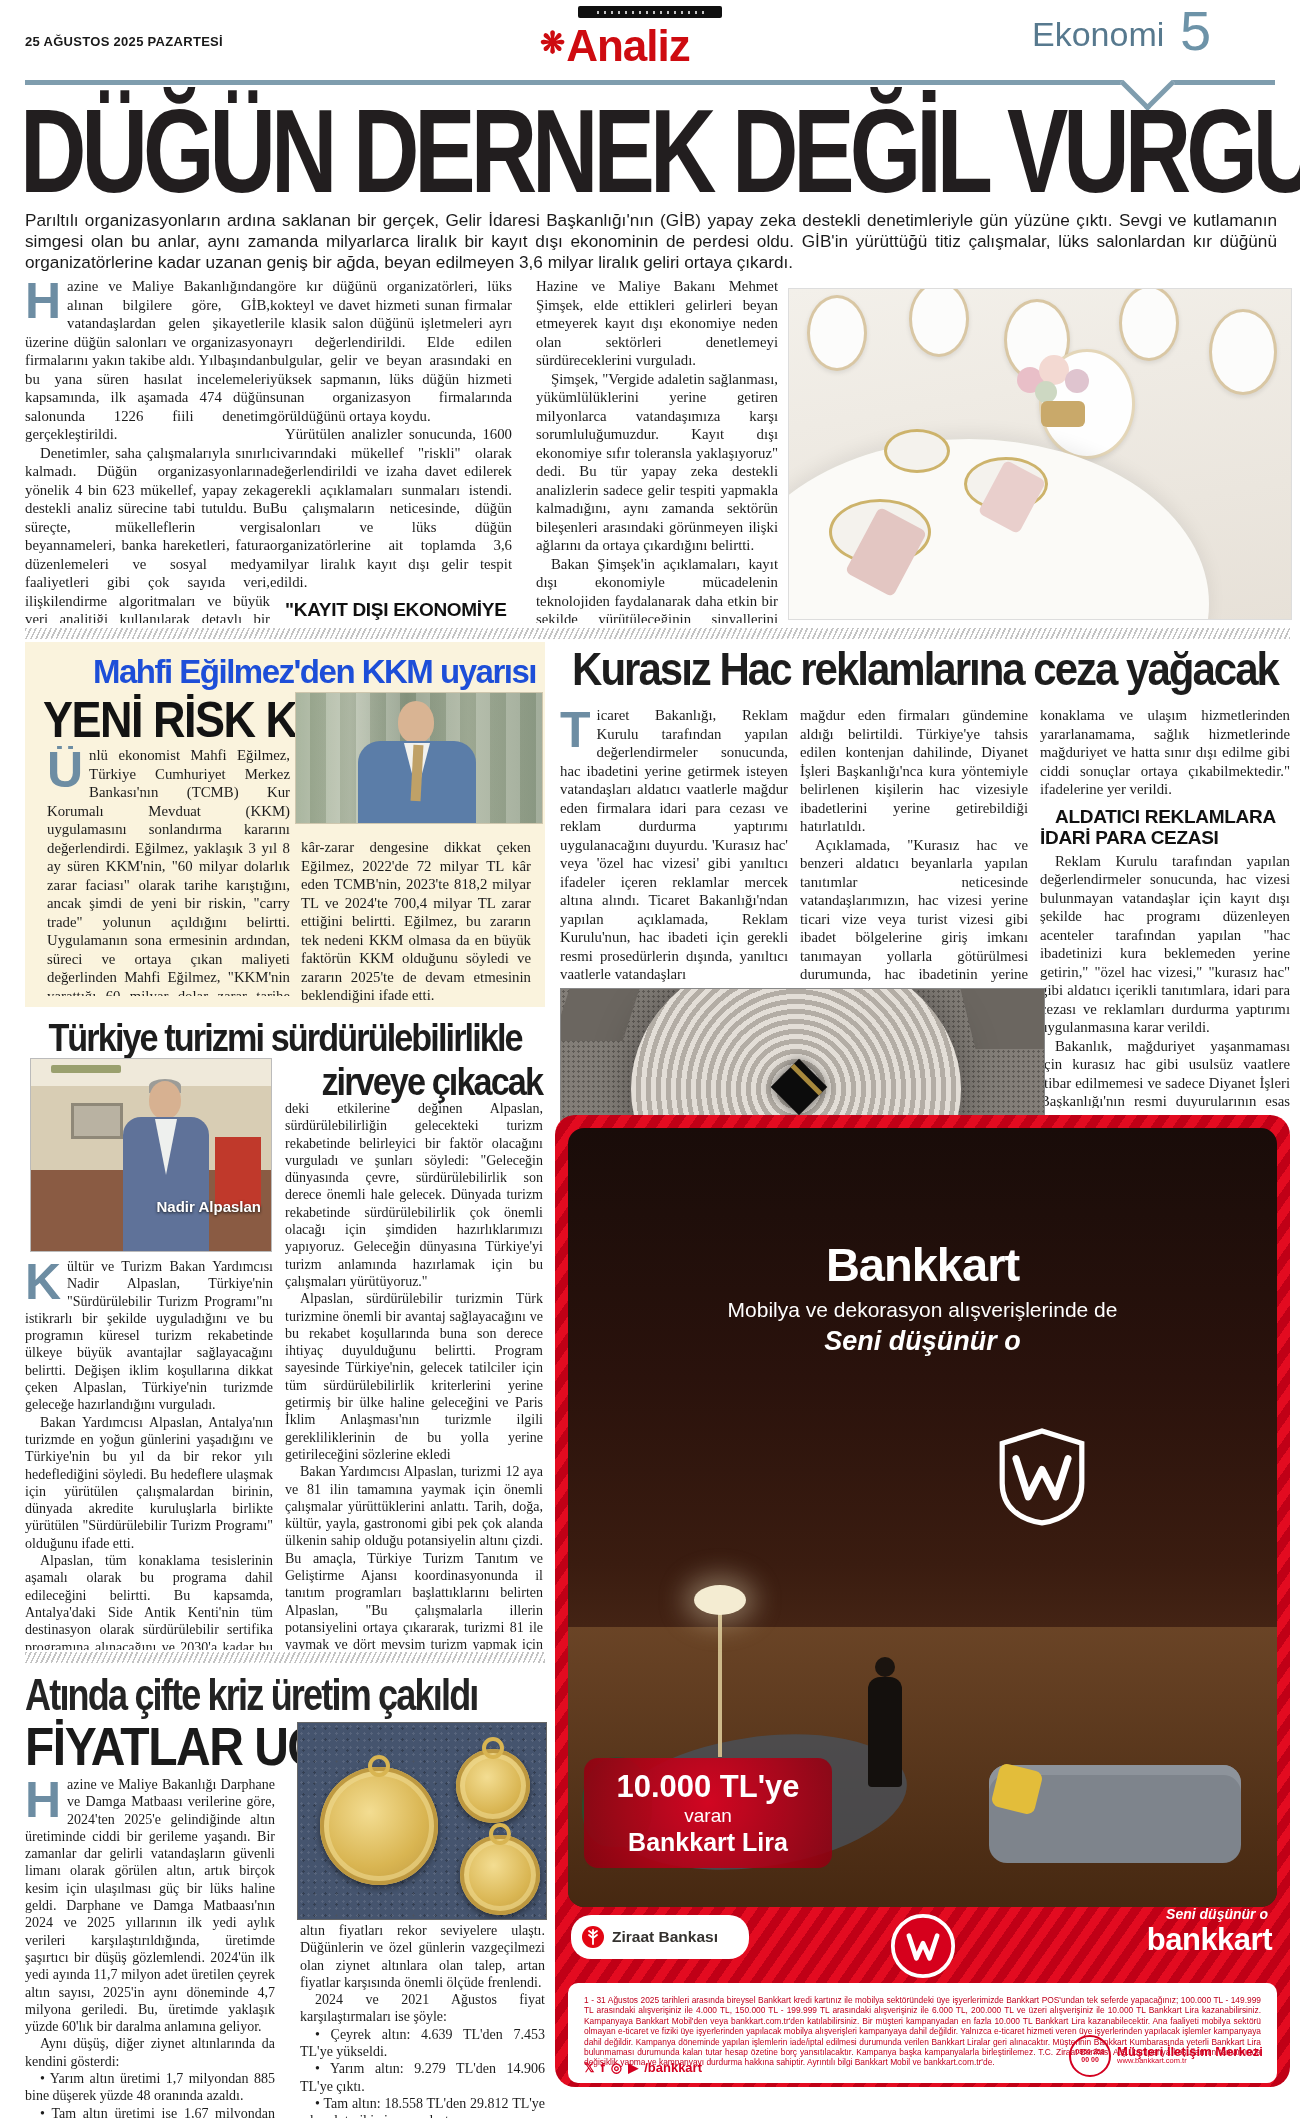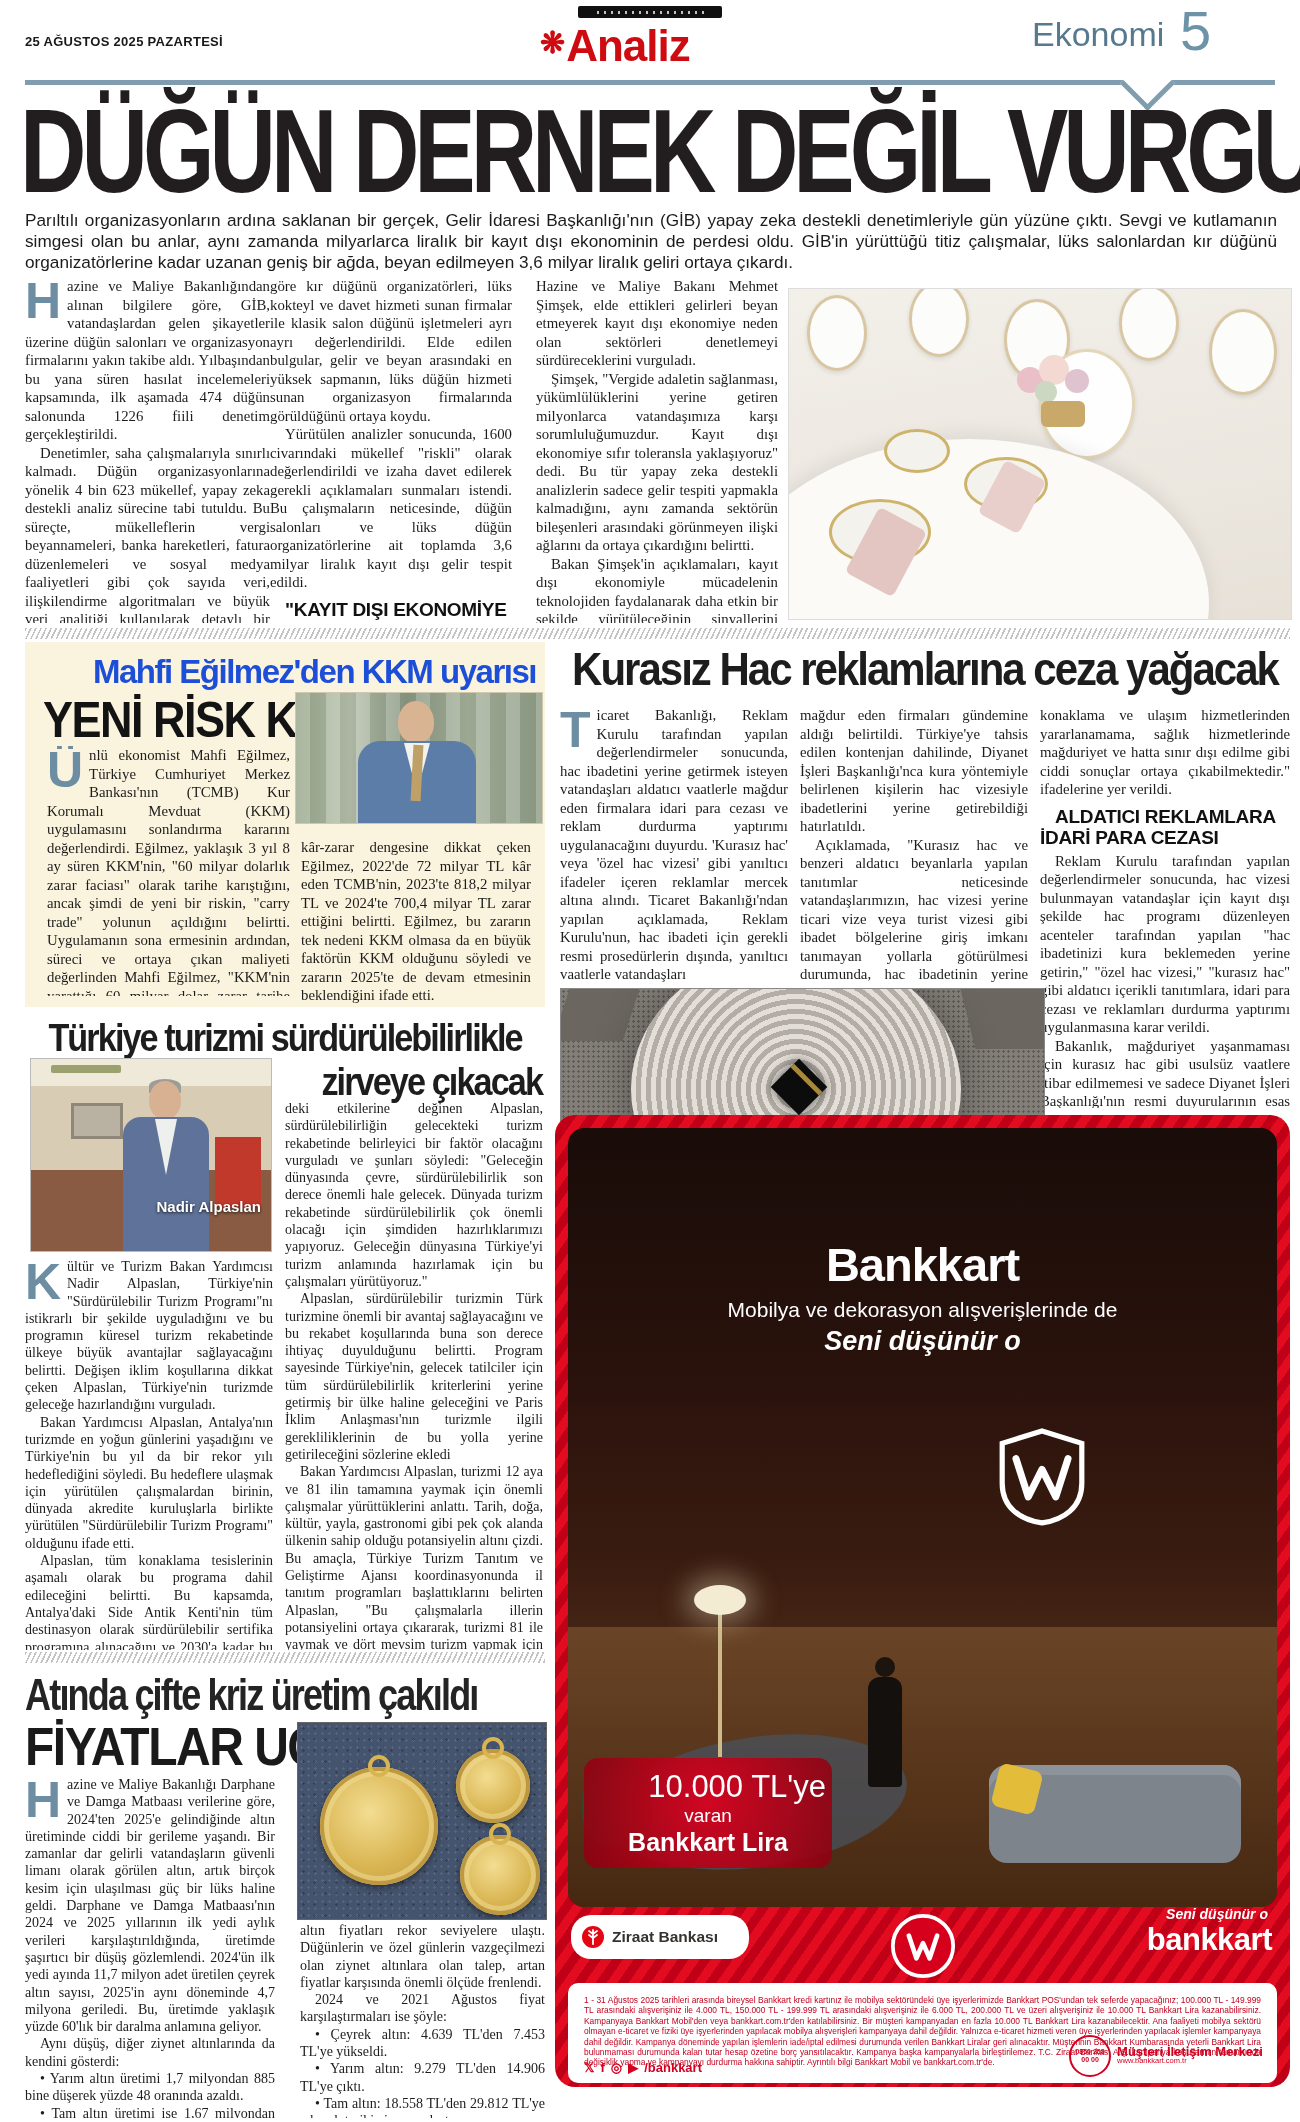--- a/index.html
+++ b/index.html
@@ -80,21 +80,21 @@
   .ad-lampglow{position:absolute;left:126px;bottom:292px;width:52px;height:30px;background:#f4ecd2;border-radius:50%;box-shadow:0 0 26px 10px rgba(244,236,200,.35);}
   .ad-plant{position:absolute;left:14px;bottom:60px;width:70px;height:90px;background:#2e4a2a;border-radius:50% 50% 40% 40%;}
   .ad-person{position:absolute;left:300px;bottom:120px;width:34px;height:110px;background:#14100d;border-radius:12px 12px 4px 4px;}
   .ad-person::before{content:"";position:absolute;left:7px;top:-20px;width:20px;height:20px;background:#1b140f;border-radius:50%;}
   .ad-brand{position:absolute;left:0;top:112px;width:100%;text-align:center;font:700 47px/50px "Liberation Sans",sans-serif;color:#fff;letter-spacing:-1px;}
   .ad-tagline{position:absolute;left:0;top:170px;width:100%;text-align:center;font:500 21px/24px "Liberation Sans",sans-serif;color:#fff;}
   .ad-slogan{position:absolute;left:0;top:198px;width:100%;text-align:center;font:italic 700 27px/30px "Liberation Sans",sans-serif;color:#fff;}
   .ad-wshield{position:absolute;left:428px;top:300px;}
   .ad-offer{position:absolute;left:16px;top:630px;width:236px;padding:12px 6px;text-align:center;color:#fff;
      background:radial-gradient(circle at 50% 40%,rgba(221,0,30,.92),rgba(140,0,16,.88));border-radius:14px;font-family:"Liberation Sans",sans-serif;}
-  .ad-offer .amt{font-size:31px;font-weight:400;line-height:34px;text-align:right;}
+  .ad-offer .amt{font-size:31px;font-weight:700;line-height:34px;}
   .ad-offer .mid{font-size:19px;line-height:24px;}
   .ad-offer .prod{font-size:25px;font-weight:800;line-height:28px;}
   .ad-ziraat{position:absolute;left:16px;top:800px;width:178px;height:44px;background:#fff;border-radius:20px;display:flex;align-items:center;gap:7px;padding:10px 10px;box-sizing:border-box;}
   .ad-ziraat .zlabel{font:700 15.5px/16px "Liberation Sans",sans-serif;color:#35322f;}
   .ad-sloganmini{position:absolute;right:22px;top:792px;font:italic 700 14px/15px "Liberation Sans",sans-serif;color:#fff;}
   .ad-brandlower{position:absolute;right:18px;top:808px;font:800 31px/34px "Liberation Sans",sans-serif;color:#fff;letter-spacing:-.5px;}
   .ad-shield2{position:absolute;left:50%;top:798px;transform:translateX(-50%);z-index:5;}
   .ad-legal-panel{position:absolute;left:13px;top:868px;width:709px;height:100px;background:#fff;border-radius:10px;box-sizing:border-box;padding:12px 16px 8px 16px;}
   .ad-legal{font:400 8.4px/10.4px "Liberation Sans",sans-serif;color:#c1001d;text-align:justify;}
   .ad-social{position:absolute;left:16px;bottom:8px;font:800 13px/14px "Liberation Sans",sans-serif;color:#d40020;display:flex;gap:6px;align-items:center;}

